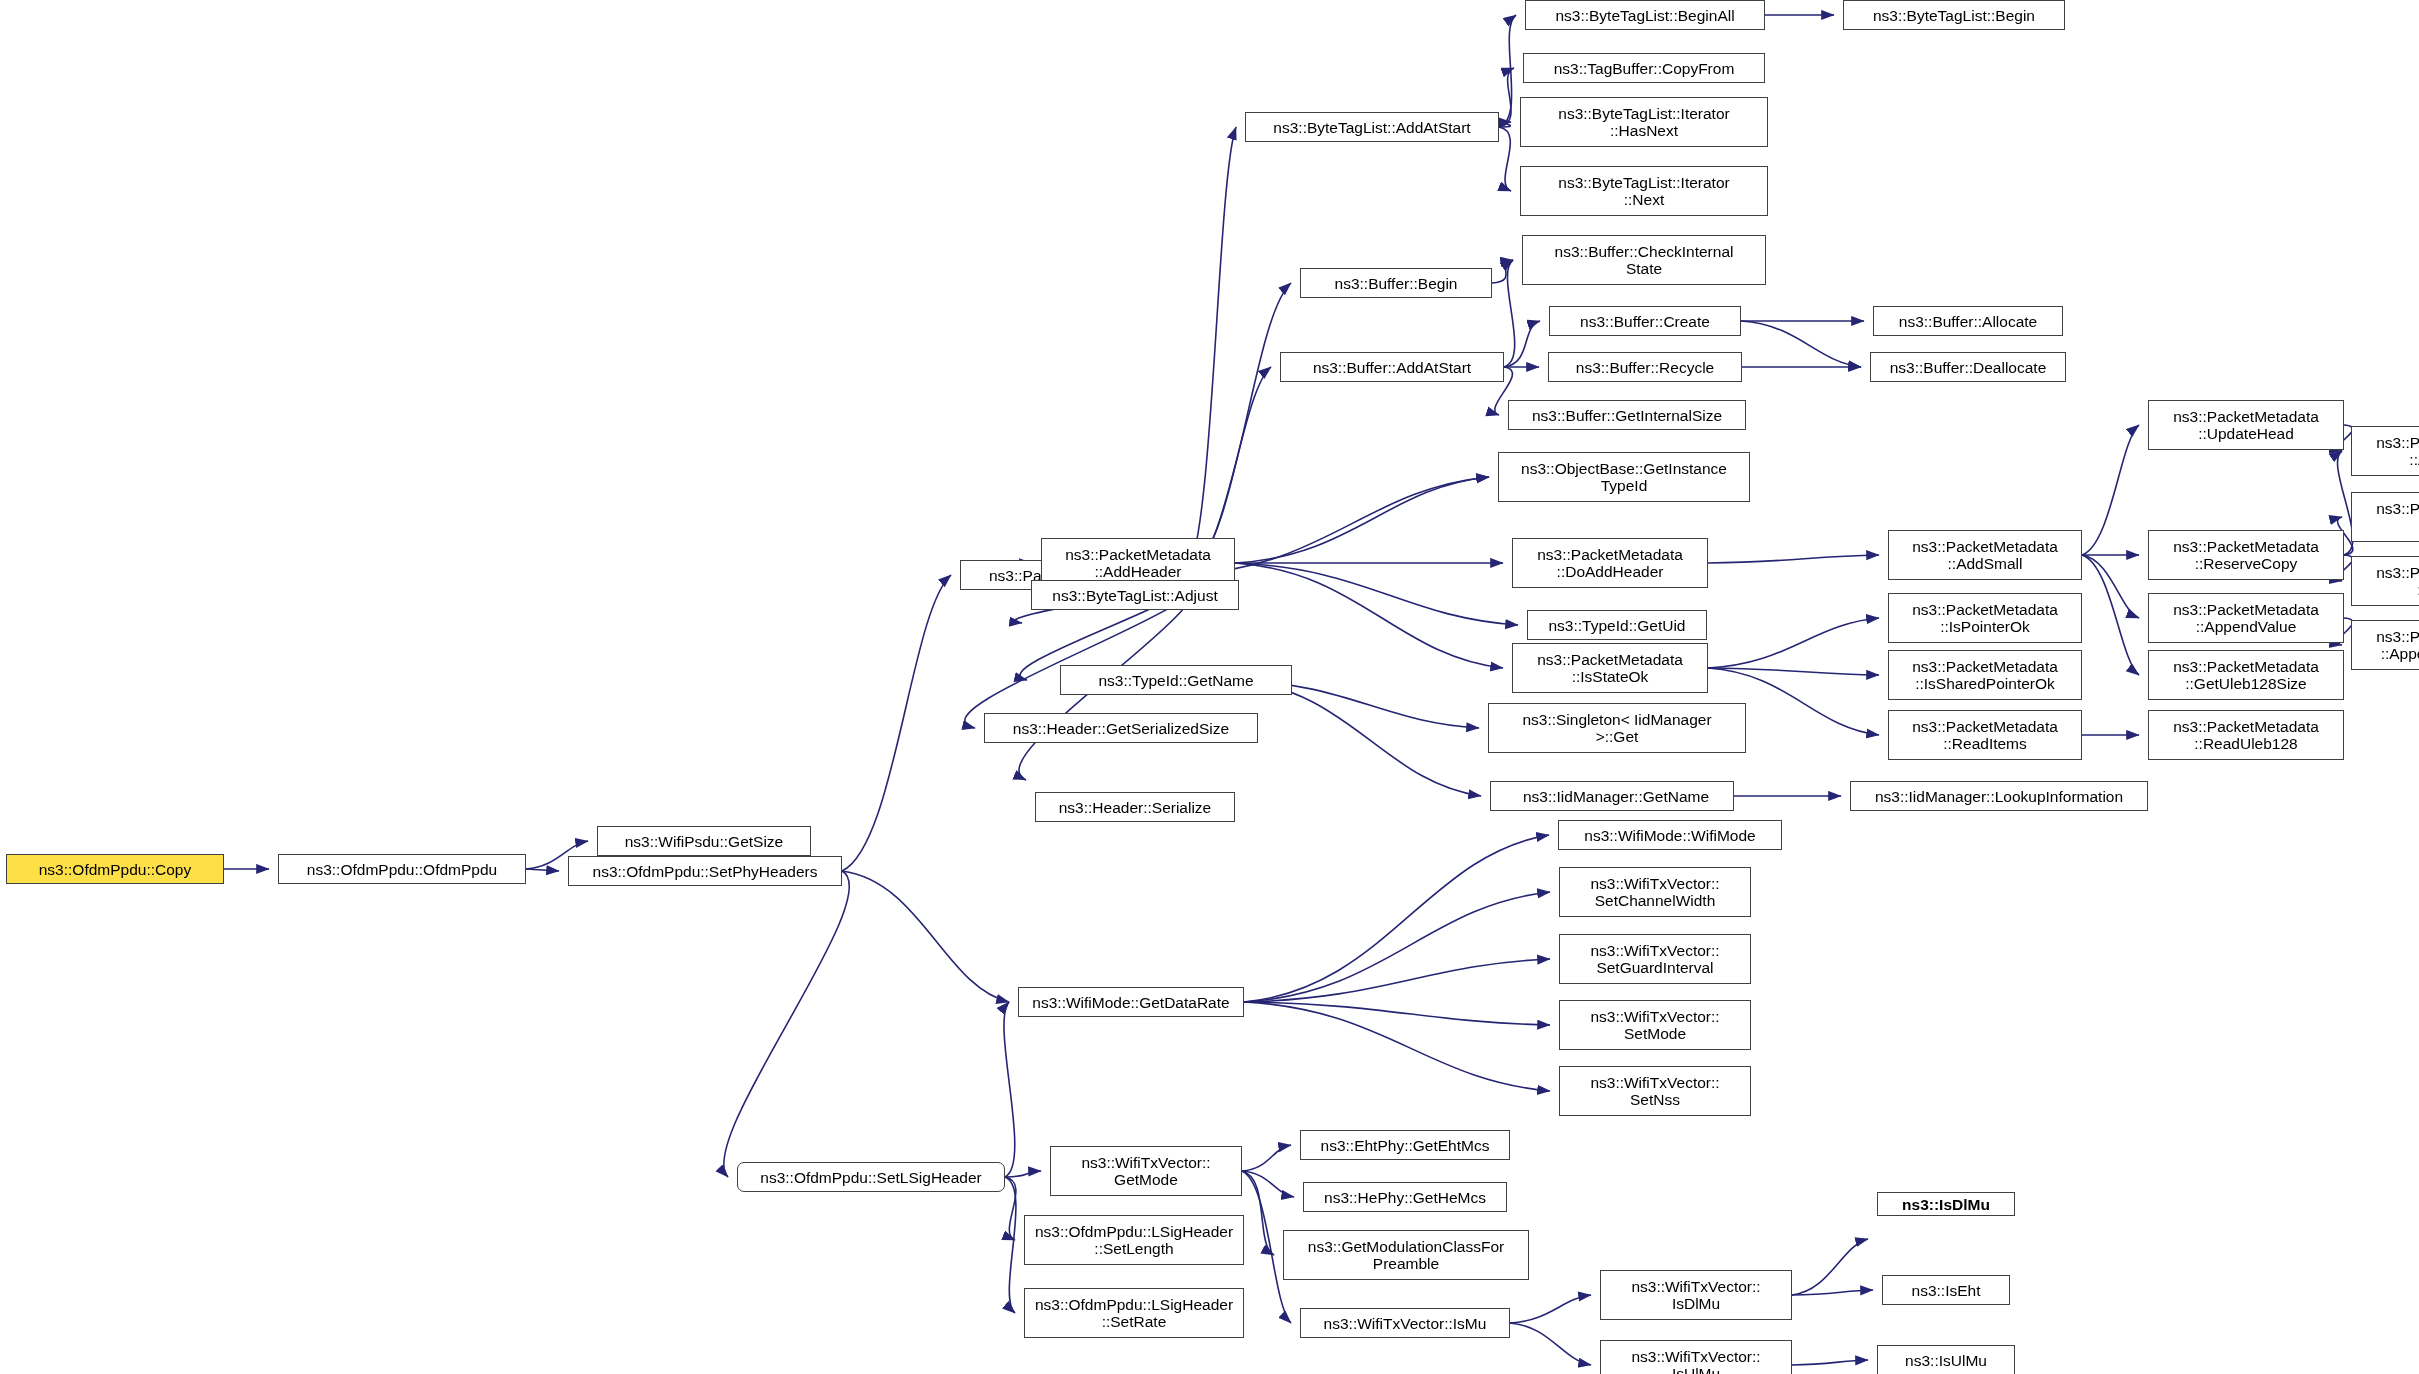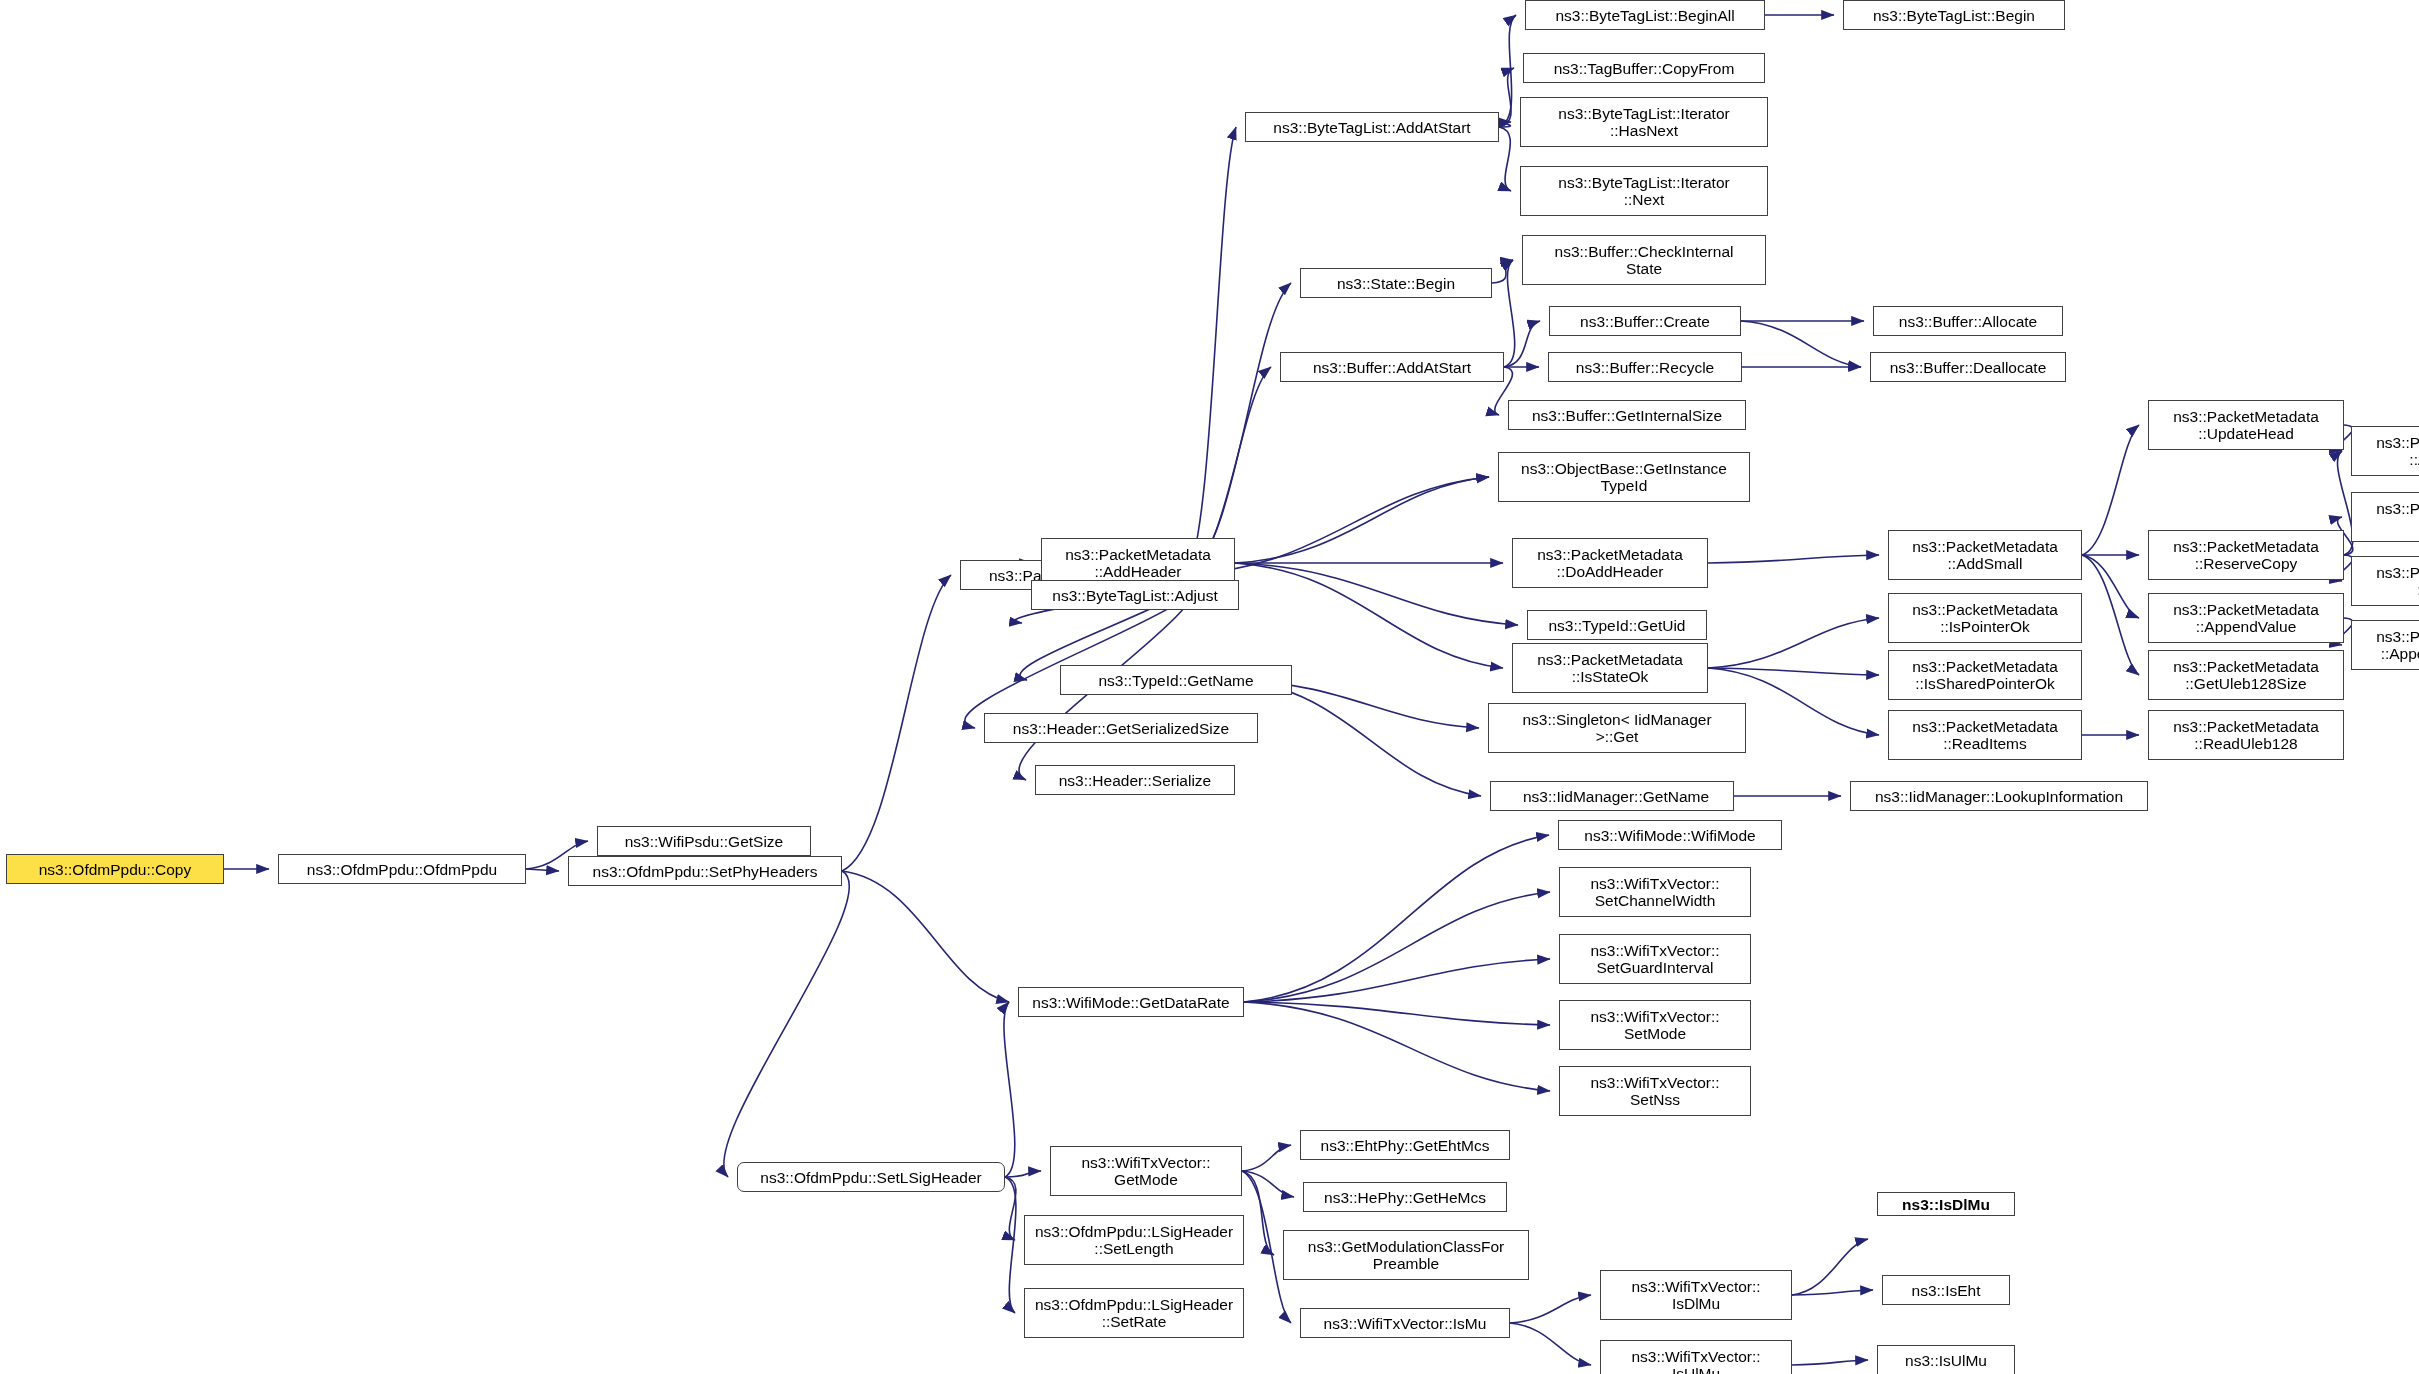--- a/index.html
+++ b/index.html
@@ -141,21 +141,21 @@
       <div class="gnode" style="left: 1245px; top: 112px; width: 254px; height: 30px;"><span class="lbl">ns3::ByteTagList::AddAtStart</span></div>
       <div class="gnode" style="left: 1525px; top: 0px; width: 240px; height: 30px;"><span class="lbl">ns3::ByteTagList::BeginAll</span></div>
       <div class="gnode" style="left: 1843px; top: 0px; width: 222px; height: 30px;"><span class="lbl">ns3::ByteTagList::Begin</span></div>
       <div class="gnode" style="left: 1523px; top: 53px; width: 242px; height: 30px;"><span class="lbl">ns3::TagBuffer::CopyFrom</span></div>
       <div class="gnode" style="left: 1520px; top: 97px; width: 248px; height: 50px;"><span class="lbl">ns3::ByteTagList::Iterator
 ::HasNext</span></div>
       <div class="gnode" style="left: 1520px; top: 166px; width: 248px; height: 50px;"><span class="lbl">ns3::ByteTagList::Iterator
 ::Next</span></div>
       <div class="gnode" style="left: 1522px; top: 235px; width: 244px; height: 50px;"><span class="lbl">ns3::Buffer::CheckInternal
 State</span></div>
-      <div class="gnode" style="left: 1300px; top: 268px; width: 192px; height: 30px;"><span class="lbl">ns3::State::Begin</span></div>
+      <div class="gnode" style="left: 1300px; top: 268px; width: 192px; height: 30px;"><span class="lbl">ns3::Buffer::Begin</span></div>
       <div class="gnode" style="left: 1549px; top: 306px; width: 192px; height: 30px;"><span class="lbl">ns3::Buffer::Create</span></div>
       <div class="gnode" style="left: 1873px; top: 306px; width: 190px; height: 30px;"><span class="lbl">ns3::Buffer::Allocate</span></div>
       <div class="gnode" style="left: 1280px; top: 352px; width: 224px; height: 30px;"><span class="lbl">ns3::Buffer::AddAtStart</span></div>
       <div class="gnode" style="left: 1548px; top: 352px; width: 194px; height: 30px;"><span class="lbl">ns3::Buffer::Recycle</span></div>
       <div class="gnode" style="left: 1870px; top: 352px; width: 196px; height: 30px;"><span class="lbl">ns3::Buffer::Deallocate</span></div>
       <div class="gnode" style="left: 1508px; top: 400px; width: 238px; height: 30px;"><span class="lbl">ns3::Buffer::GetInternalSize</span></div>
       <div class="gnode" style="left: 1498px; top: 452px; width: 252px; height: 50px;"><span class="lbl">ns3::ObjectBase::GetInstance
 TypeId</span></div>
       <div class="gnode" style="left: 1041px; top: 538px; width: 194px; height: 50px;"><span class="lbl">ns3::PacketMetadata
 ::AddHeader</span></div>
@@ -188,21 +188,21 @@
       <div class="gnode" style="left: 2148px; top: 710px; width: 196px; height: 50px;"><span class="lbl">ns3::PacketMetadata
 ::ReadUleb128</span></div>
       <div class="gnode" style="left: 1512px; top: 643px; width: 196px; height: 50px;"><span class="lbl">ns3::PacketMetadata
 ::IsStateOk</span></div>
       <div class="gnode" style="left: 1031px; top: 580px; width: 208px; height: 30px;"><span class="lbl">ns3::ByteTagList::Adjust</span></div>
       <div class="gnode" style="left: 1527px; top: 610px; width: 180px; height: 30px;"><span class="lbl">ns3::TypeId::GetUid</span></div>
       <div class="gnode" style="left: 1060px; top: 665px; width: 232px; height: 30px;"><span class="lbl">ns3::TypeId::GetName</span></div>
       <div class="gnode" style="left: 1488px; top: 703px; width: 258px; height: 50px;"><span class="lbl">ns3::Singleton&lt; IidManager
 &gt;::Get</span></div>
       <div class="gnode" style="left: 984px; top: 713px; width: 274px; height: 30px;"><span class="lbl">ns3::Header::GetSerializedSize</span></div>
-      <div class="gnode" style="left: 1035px; top: 765px; width: 200px; height: 30px;"><span class="lbl">ns3::Header::Serialize</span></div>
+      <div class="gnode" style="left: 1035px; top: 792px; width: 200px; height: 30px;"><span class="lbl">ns3::Header::Serialize</span></div>
       <div class="gnode" style="left: 1490px; top: 781px; width: 244px; height: 30px; padding-left: 12px;"><span class="lbl">ns3::IidManager::GetName</span></div>
       <div class="gnode" style="left: 1850px; top: 781px; width: 298px; height: 30px;"><span class="lbl">ns3::IidManager::LookupInformation</span></div>
       <div class="gnode" style="left: 1558px; top: 820px; width: 224px; height: 30px;"><span class="lbl">ns3::WifiMode::WifiMode</span></div>
       <div class="gnode" style="left: 1559px; top: 867px; width: 192px; height: 50px;"><span class="lbl">ns3::WifiTxVector::
 SetChannelWidth</span></div>
       <div class="gnode" style="left: 1559px; top: 934px; width: 192px; height: 50px;"><span class="lbl">ns3::WifiTxVector::
 SetGuardInterval</span></div>
       <div class="gnode" style="left: 1018px; top: 987px; width: 226px; height: 30px;"><span class="lbl">ns3::WifiMode::GetDataRate</span></div>
       <div class="gnode" style="left: 1559px; top: 1000px; width: 192px; height: 50px;"><span class="lbl">ns3::WifiTxVector::
 SetMode</span></div>

